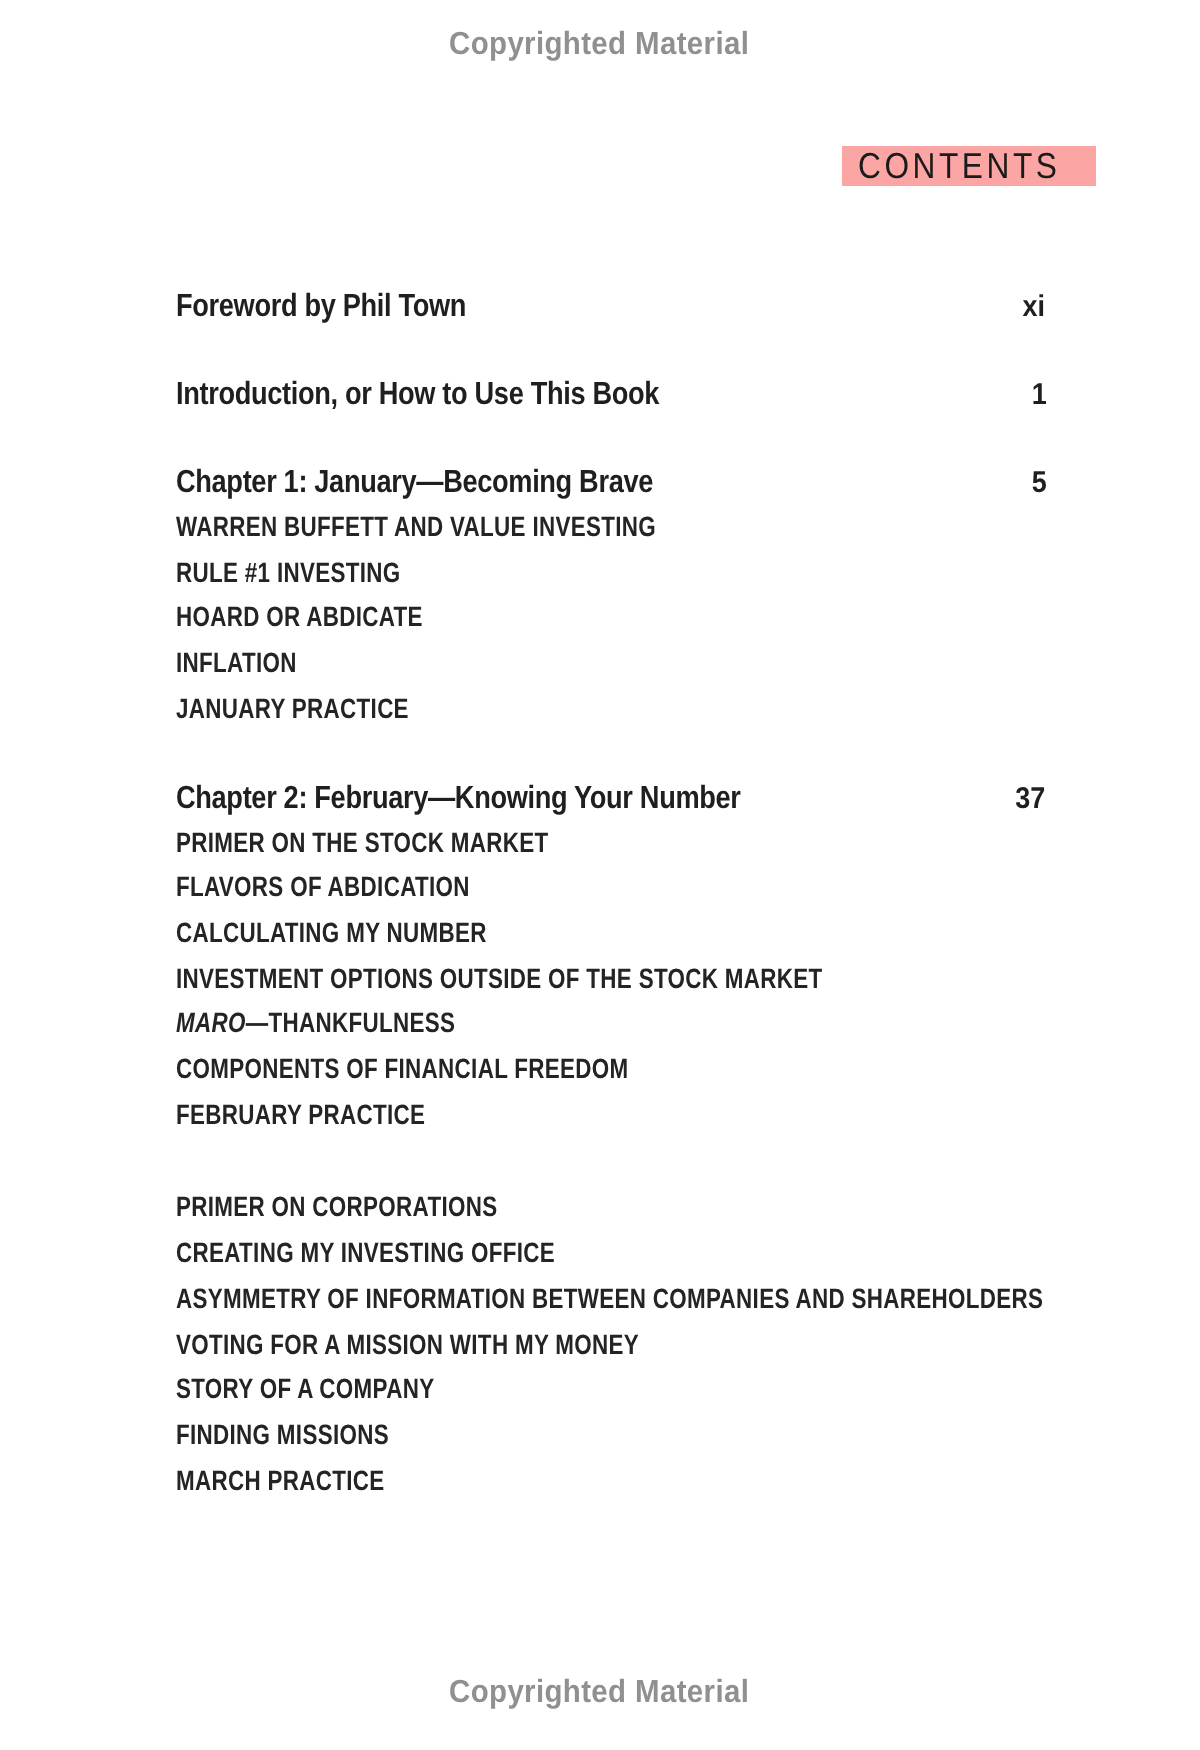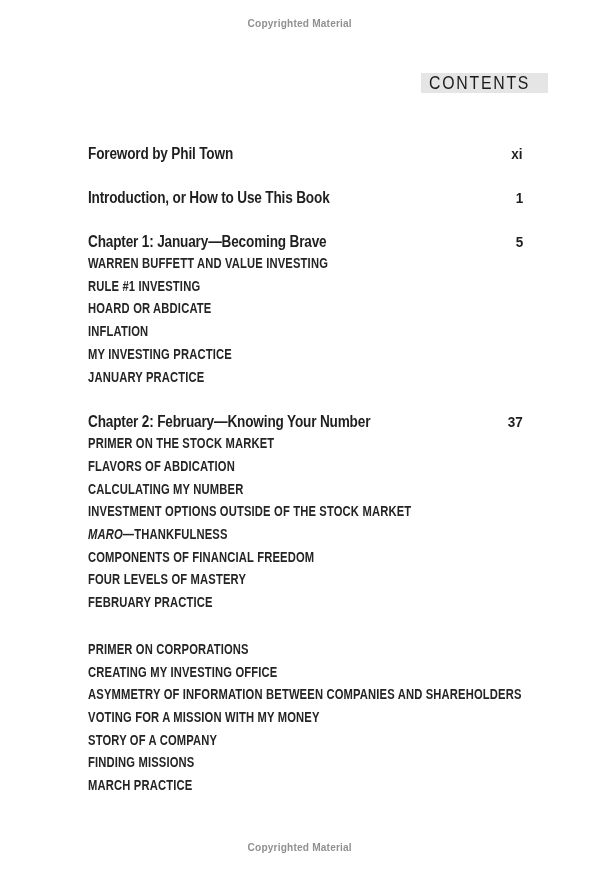--- a/index.html
+++ b/index.html
@@ -11,21 +11,21 @@
     color: #1f1f1f;
     font-family: "Liberation Sans", sans-serif;
     position: relative;
     overflow: hidden;
   }
 
   .copyright {
     text-align: center;
     color: #909090;
     font-weight: bold;
-    font-size: 11px;
+    font-size: 16px;
     line-height: 14px;
     letter-spacing: 0.2px;
   }
   .copyright-inner {
     display: inline-block;
     transform: scaleX(0.92);
     transform-origin: 50% 50%;
   }
   .copyright-top { padding-top: 16px; }
   .copyright-bottom {
@@ -35,21 +35,21 @@
     top: 840px;
   }
 
   .contents-wrap {
     display: flex;
     justify-content: flex-end;
     margin-top: 43px;
     margin-right: 52px;
   }
   .contents-label {
-    background: #e5e5e5;
+    background: #fca5a5;
     color: #1b1b1b;
     font-size: 18px;
     line-height: 18px;
     padding: 1px 4px 1px 8px;
     letter-spacing: 2px;
   }
   .contents-label .squeeze {
     display: inline-block;
     transform: scaleX(0.88);
     transform-origin: 0 50%;
@@ -132,37 +132,35 @@
     <section class="entry">
       <div class="entry-row">
         <span class="entry-title">Chapter 1: January—Becoming Brave</span>
         <span class="entry-page">5</span>
       </div>
       <ul class="subitems">
         <li><span class="sub-inner"><span>WARREN BUFFETT AND VALUE INVESTING</span></span></li>
         <li><span class="sub-inner"><span>RULE #1 INVESTING</span></span></li>
         <li><span class="sub-inner"><span>HOARD OR ABDICATE</span></span></li>
         <li><span class="sub-inner"><span>INFLATION</span></span></li>
-        <li><span class="sub-inner"><span>MY INVESTING PRACTICE</span></span></li>
         <li><span class="sub-inner"><span>JANUARY PRACTICE</span></span></li>
       </ul>
     </section>
     <section class="entry">
       <div class="entry-row">
         <span class="entry-title">Chapter 2: February—Knowing Your Number</span>
         <span class="entry-page">37</span>
       </div>
       <ul class="subitems">
         <li><span class="sub-inner"><span>PRIMER ON THE STOCK MARKET</span></span></li>
         <li><span class="sub-inner"><span>FLAVORS OF ABDICATION</span></span></li>
         <li><span class="sub-inner"><span>CALCULATING MY NUMBER</span></span></li>
         <li><span class="sub-inner"><span>INVESTMENT OPTIONS OUTSIDE OF THE STOCK MARKET</span></span></li>
         <li><span class="sub-inner"><i>MARO</i><span>—THANKFULNESS</span></span></li>
         <li><span class="sub-inner"><span>COMPONENTS OF FINANCIAL FREEDOM</span></span></li>
-        <li><span class="sub-inner"><span>FOUR LEVELS OF MASTERY</span></span></li>
         <li><span class="sub-inner"><span>FEBRUARY PRACTICE</span></span></li>
       </ul>
     </section>
     <section class="entry">
       <ul class="subitems">
         <li><span class="sub-inner"><span>PRIMER ON CORPORATIONS</span></span></li>
         <li><span class="sub-inner"><span>CREATING MY INVESTING OFFICE</span></span></li>
         <li><span class="sub-inner"><span>ASYMMETRY OF INFORMATION BETWEEN COMPANIES AND SHAREHOLDERS</span></span></li>
         <li><span class="sub-inner"><span>VOTING FOR A MISSION WITH MY MONEY</span></span></li>
         <li><span class="sub-inner"><span>STORY OF A COMPANY</span></span></li>

